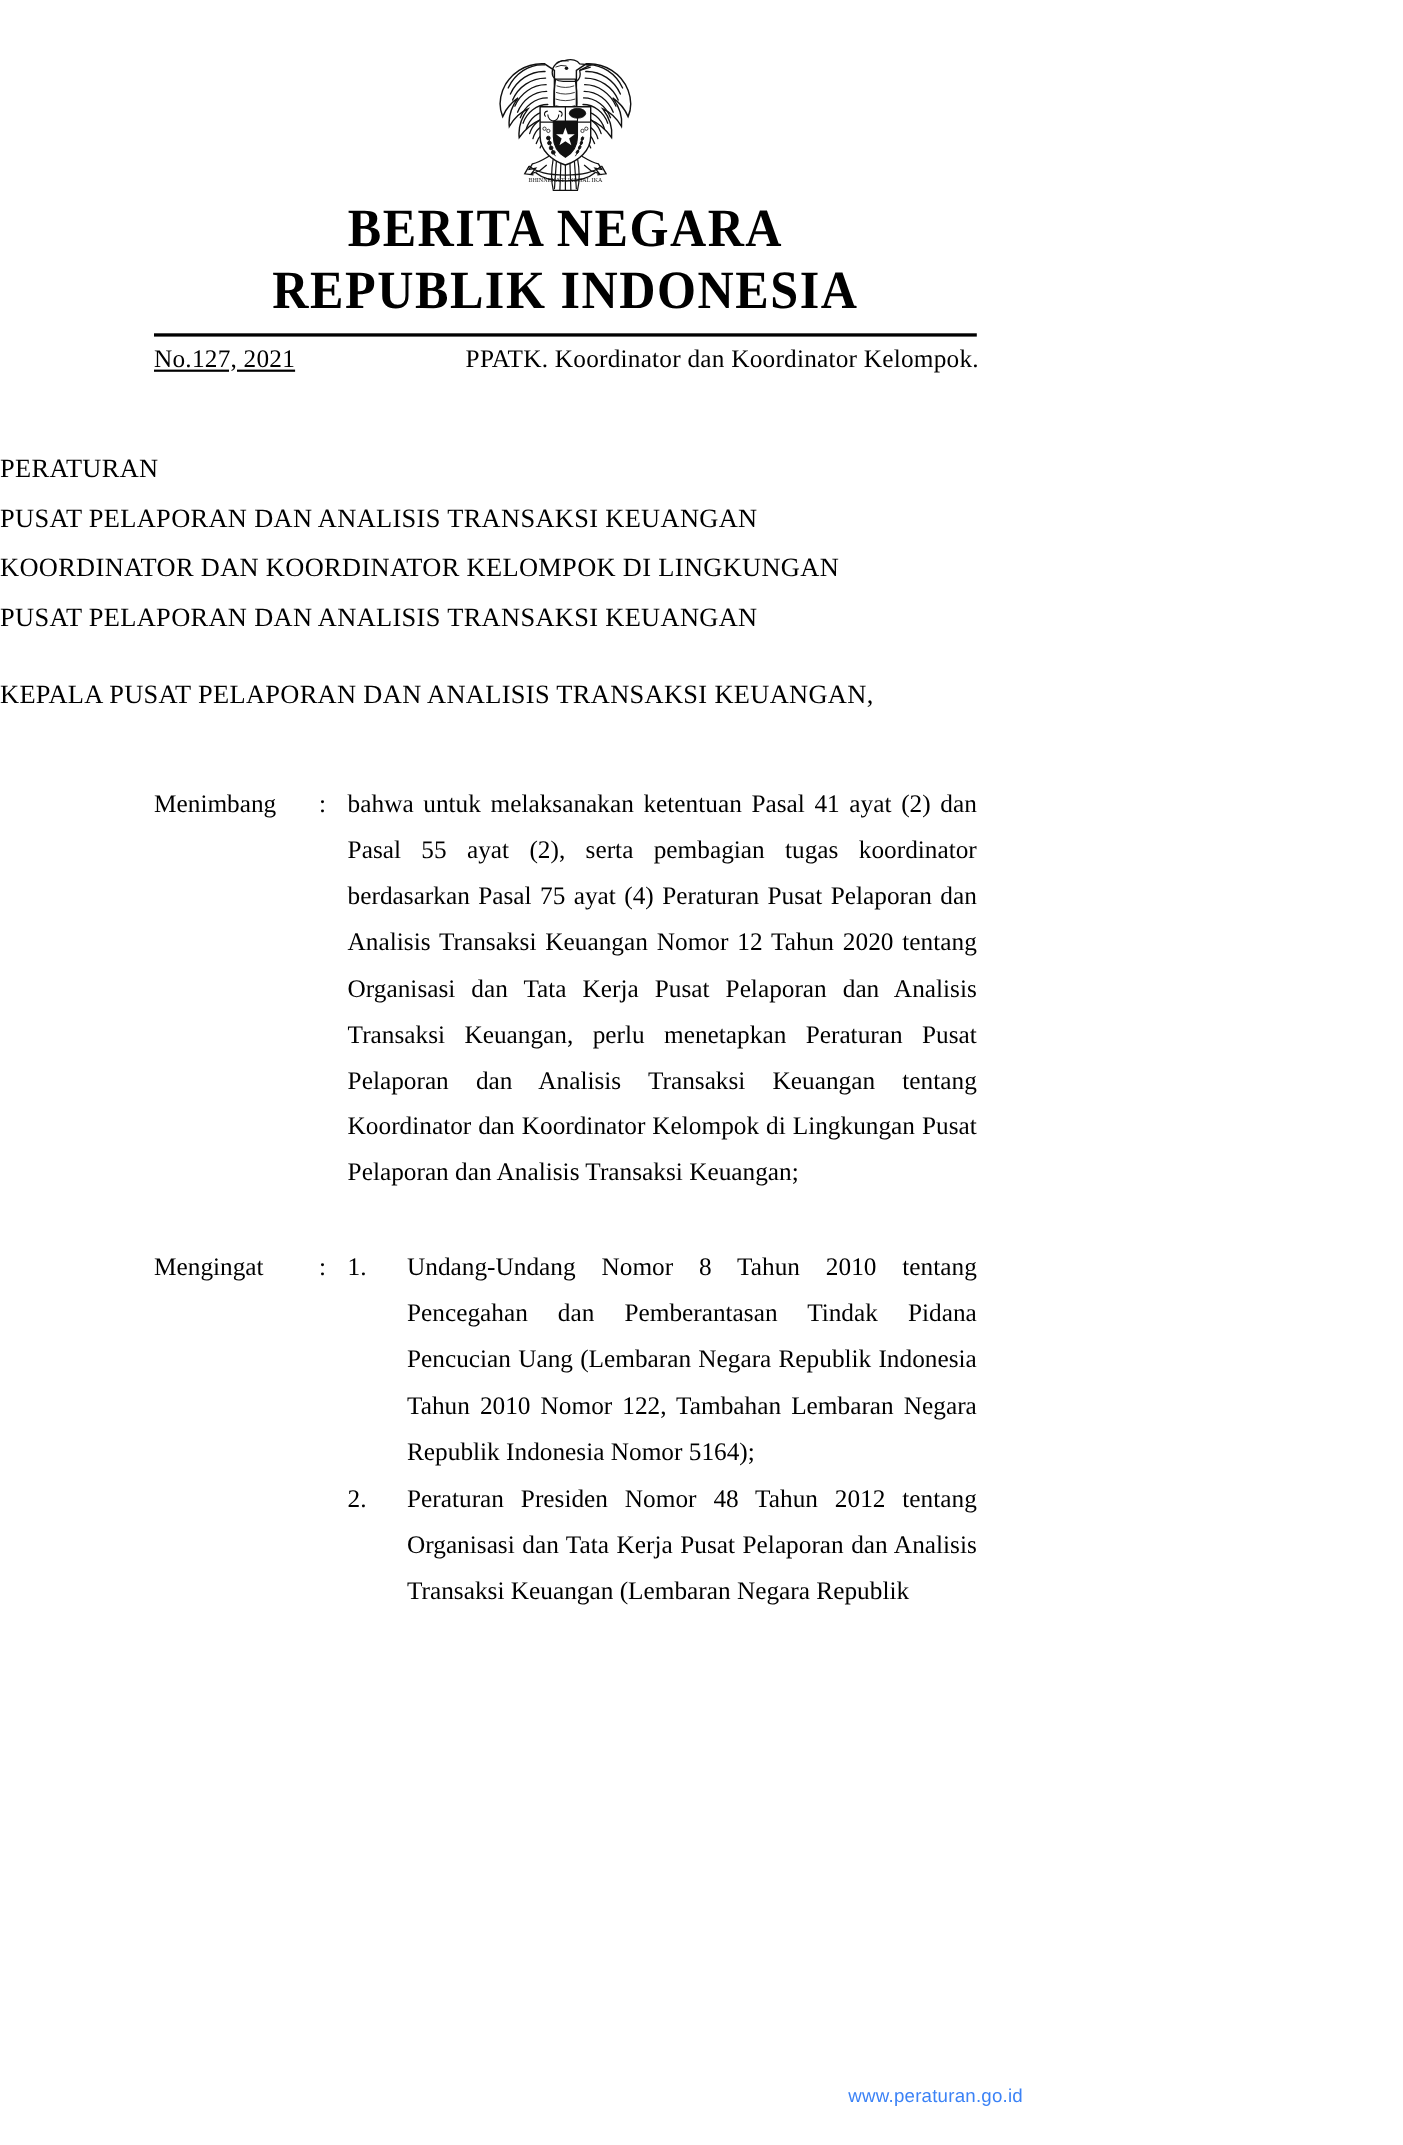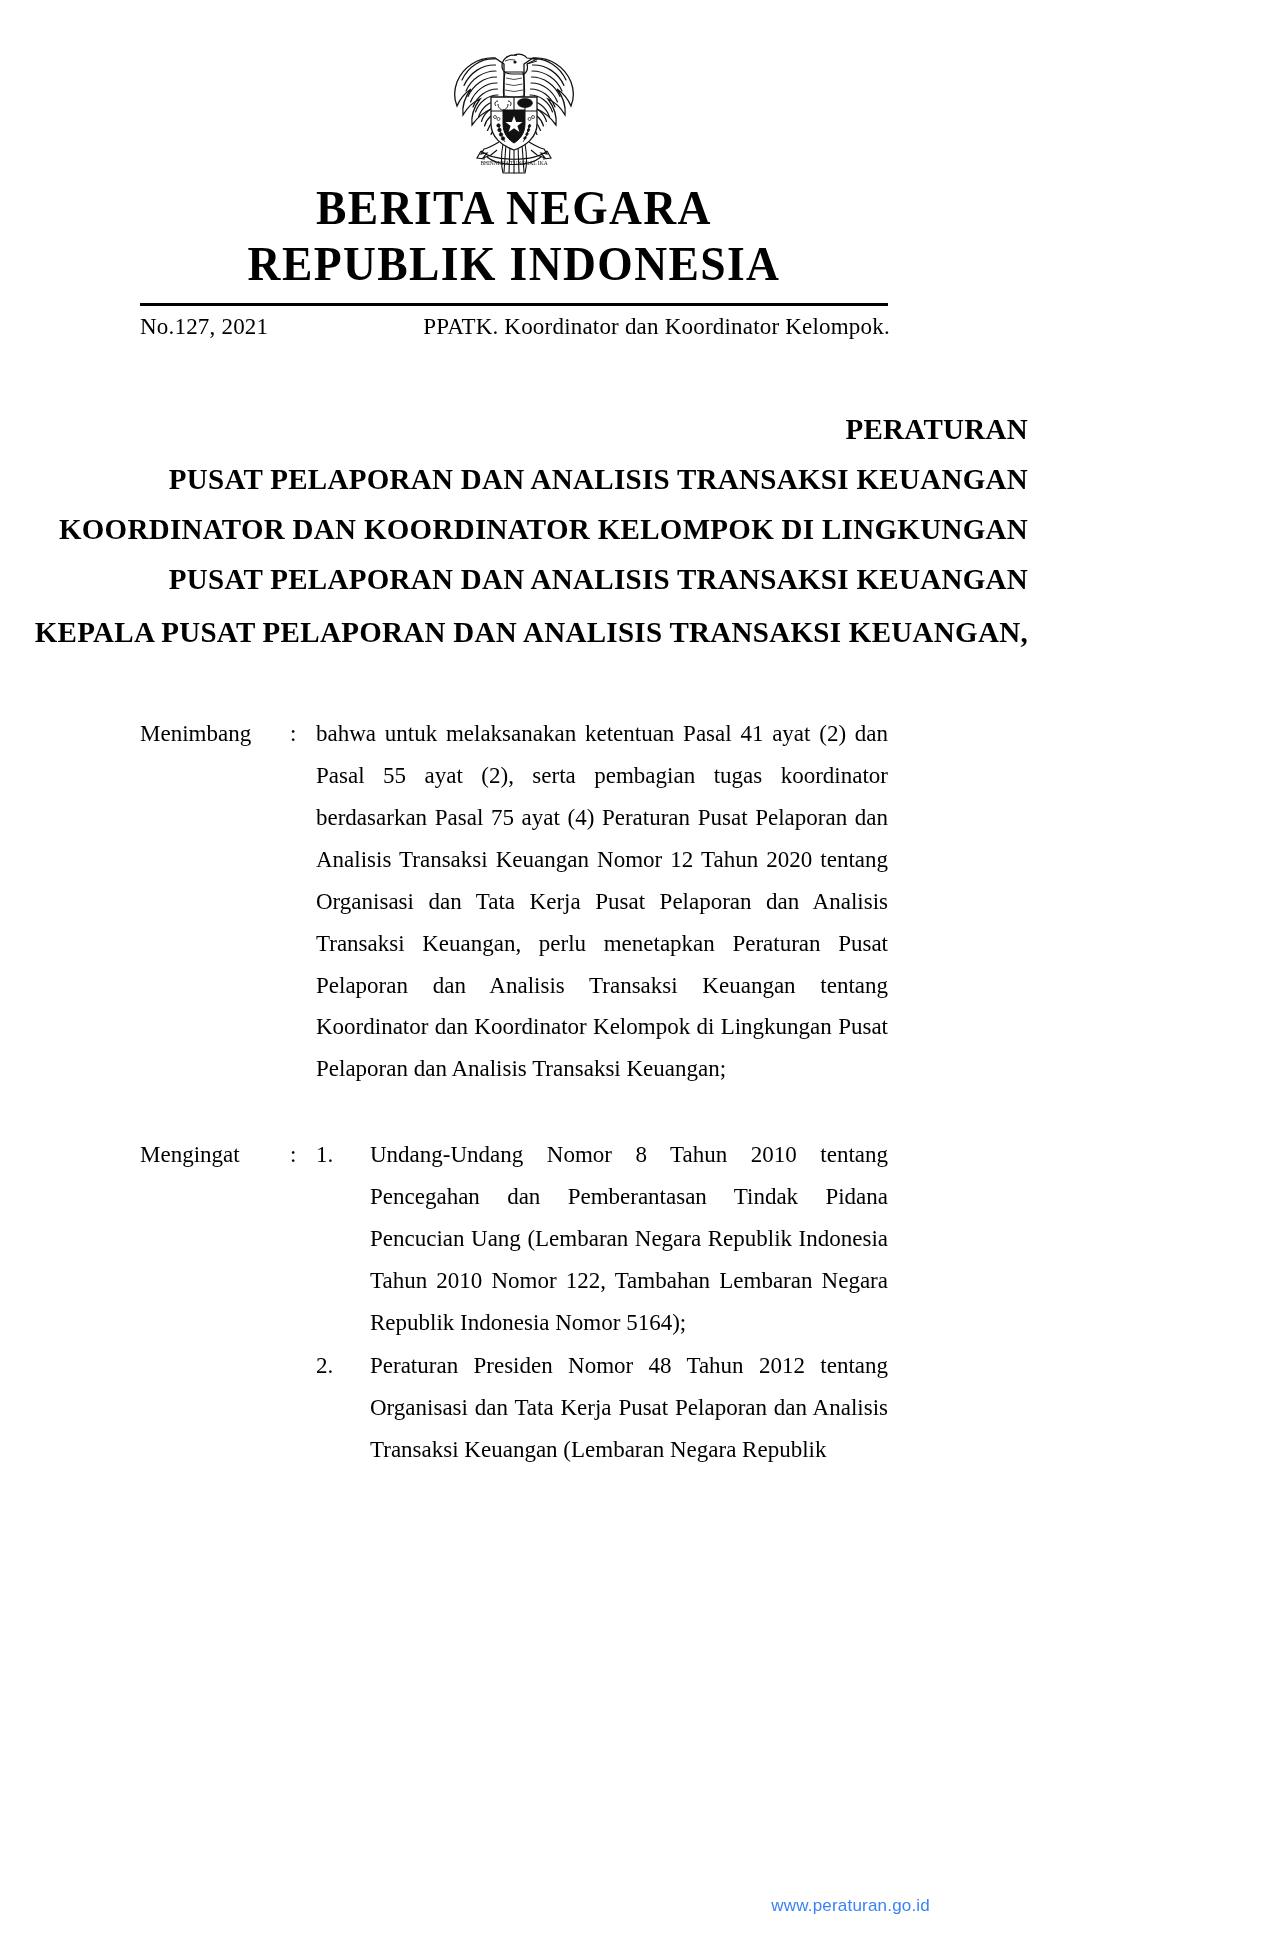--- a/index.html
+++ b/index.html
@@ -62,42 +62,41 @@
     height: 0;
   }
   .numline {
     margin: 7px 140px 0 140px;
     display: flex;
     align-items: baseline;
     font-size: 23px;
     line-height: 1.25;
     letter-spacing: 0.2px;
   }
-  .numline .issue { white-space: nowrap; }
+  .numline .issue { white-space: nowrap; text-decoration: underline; }
   .numline .subject {
     margin-left: 155px;
     white-space: nowrap;
     text-align: right;
   }
 
   
   .titleblock {
     margin-top: 74px;
-    text-align: right;
-    font-size: 29px;
+    text-align: left;
+    font-size: 24px;
     line-height: 1.0;
     letter-spacing: 0.3px;
-    font-weight: bold;
   }
   .titleblock .tline {
     margin: 0 0 21px 0;
     white-space: nowrap;
   }
   .titleblock .tline.gap-top { margin-top: 40px; }
-  .titleblock .tline.gap-top2 { margin-top: 24px; }
+  .titleblock .tline.gap-top2 { margin-top: 46px; }
 
   
   .body {
     margin: 66px 140px 0 140px;
   }
   .clause {
     display: flex;
     align-items: flex-start;
     font-size: 23px;
     line-height: 1.82;

